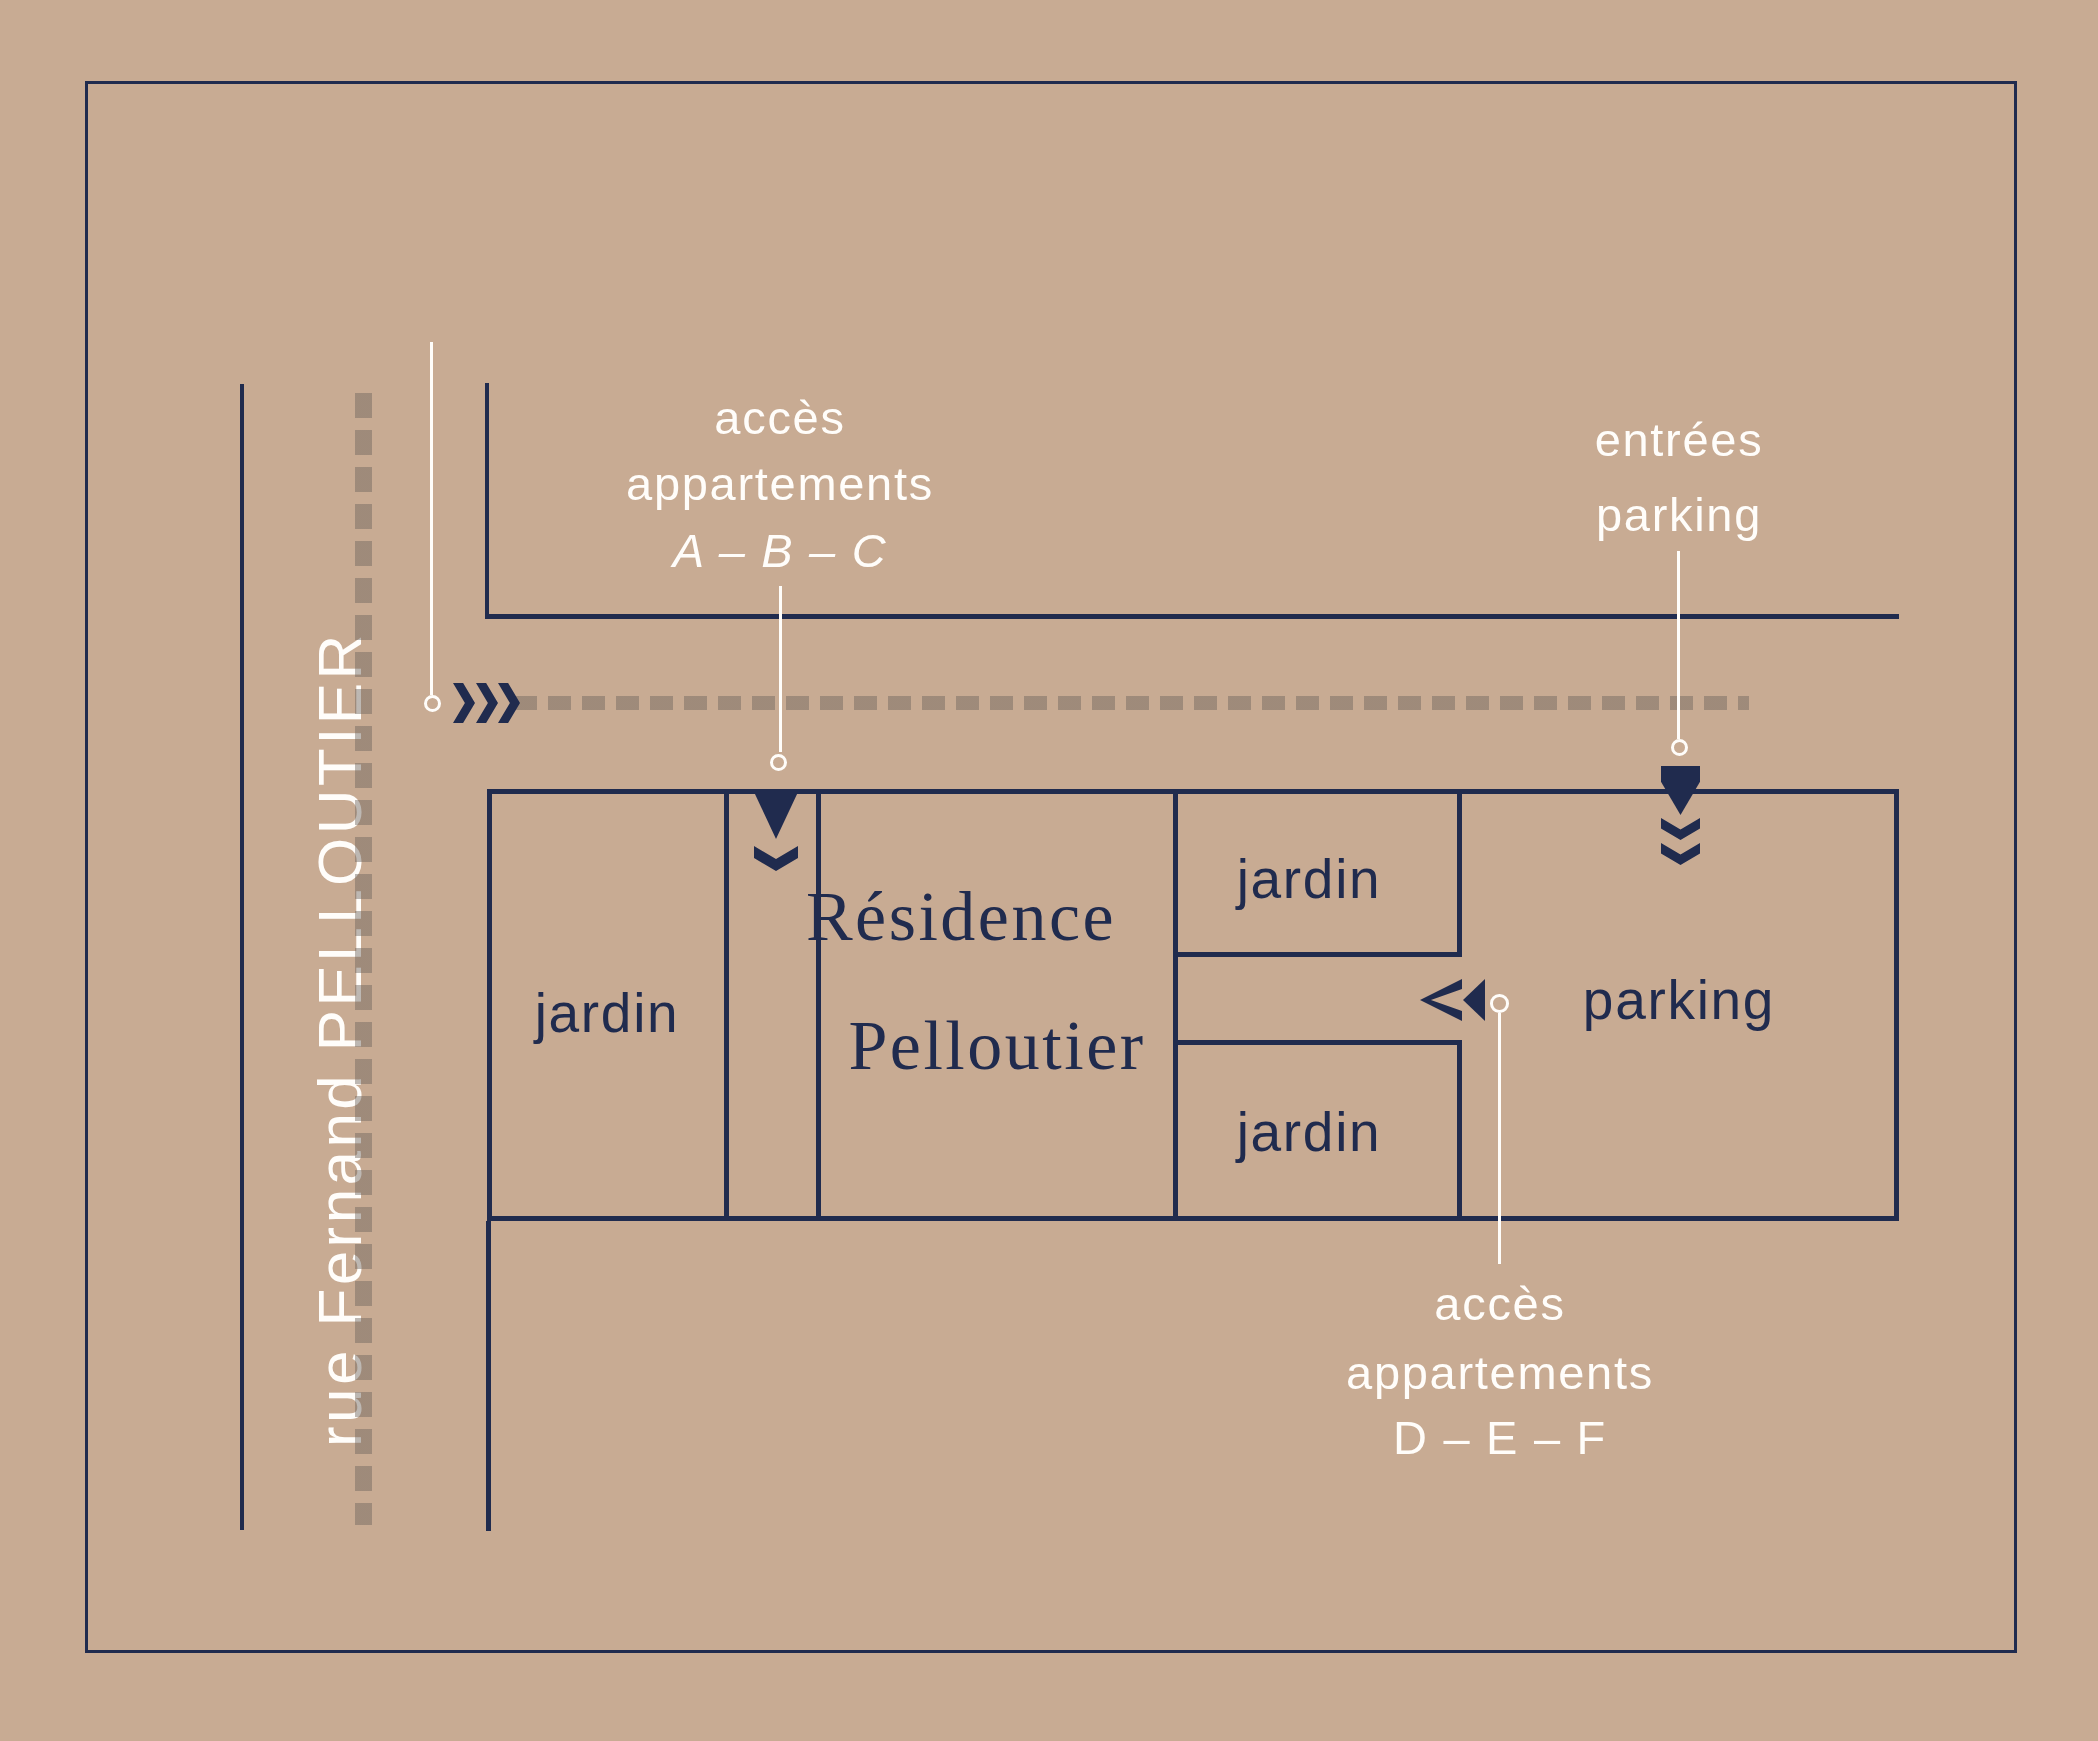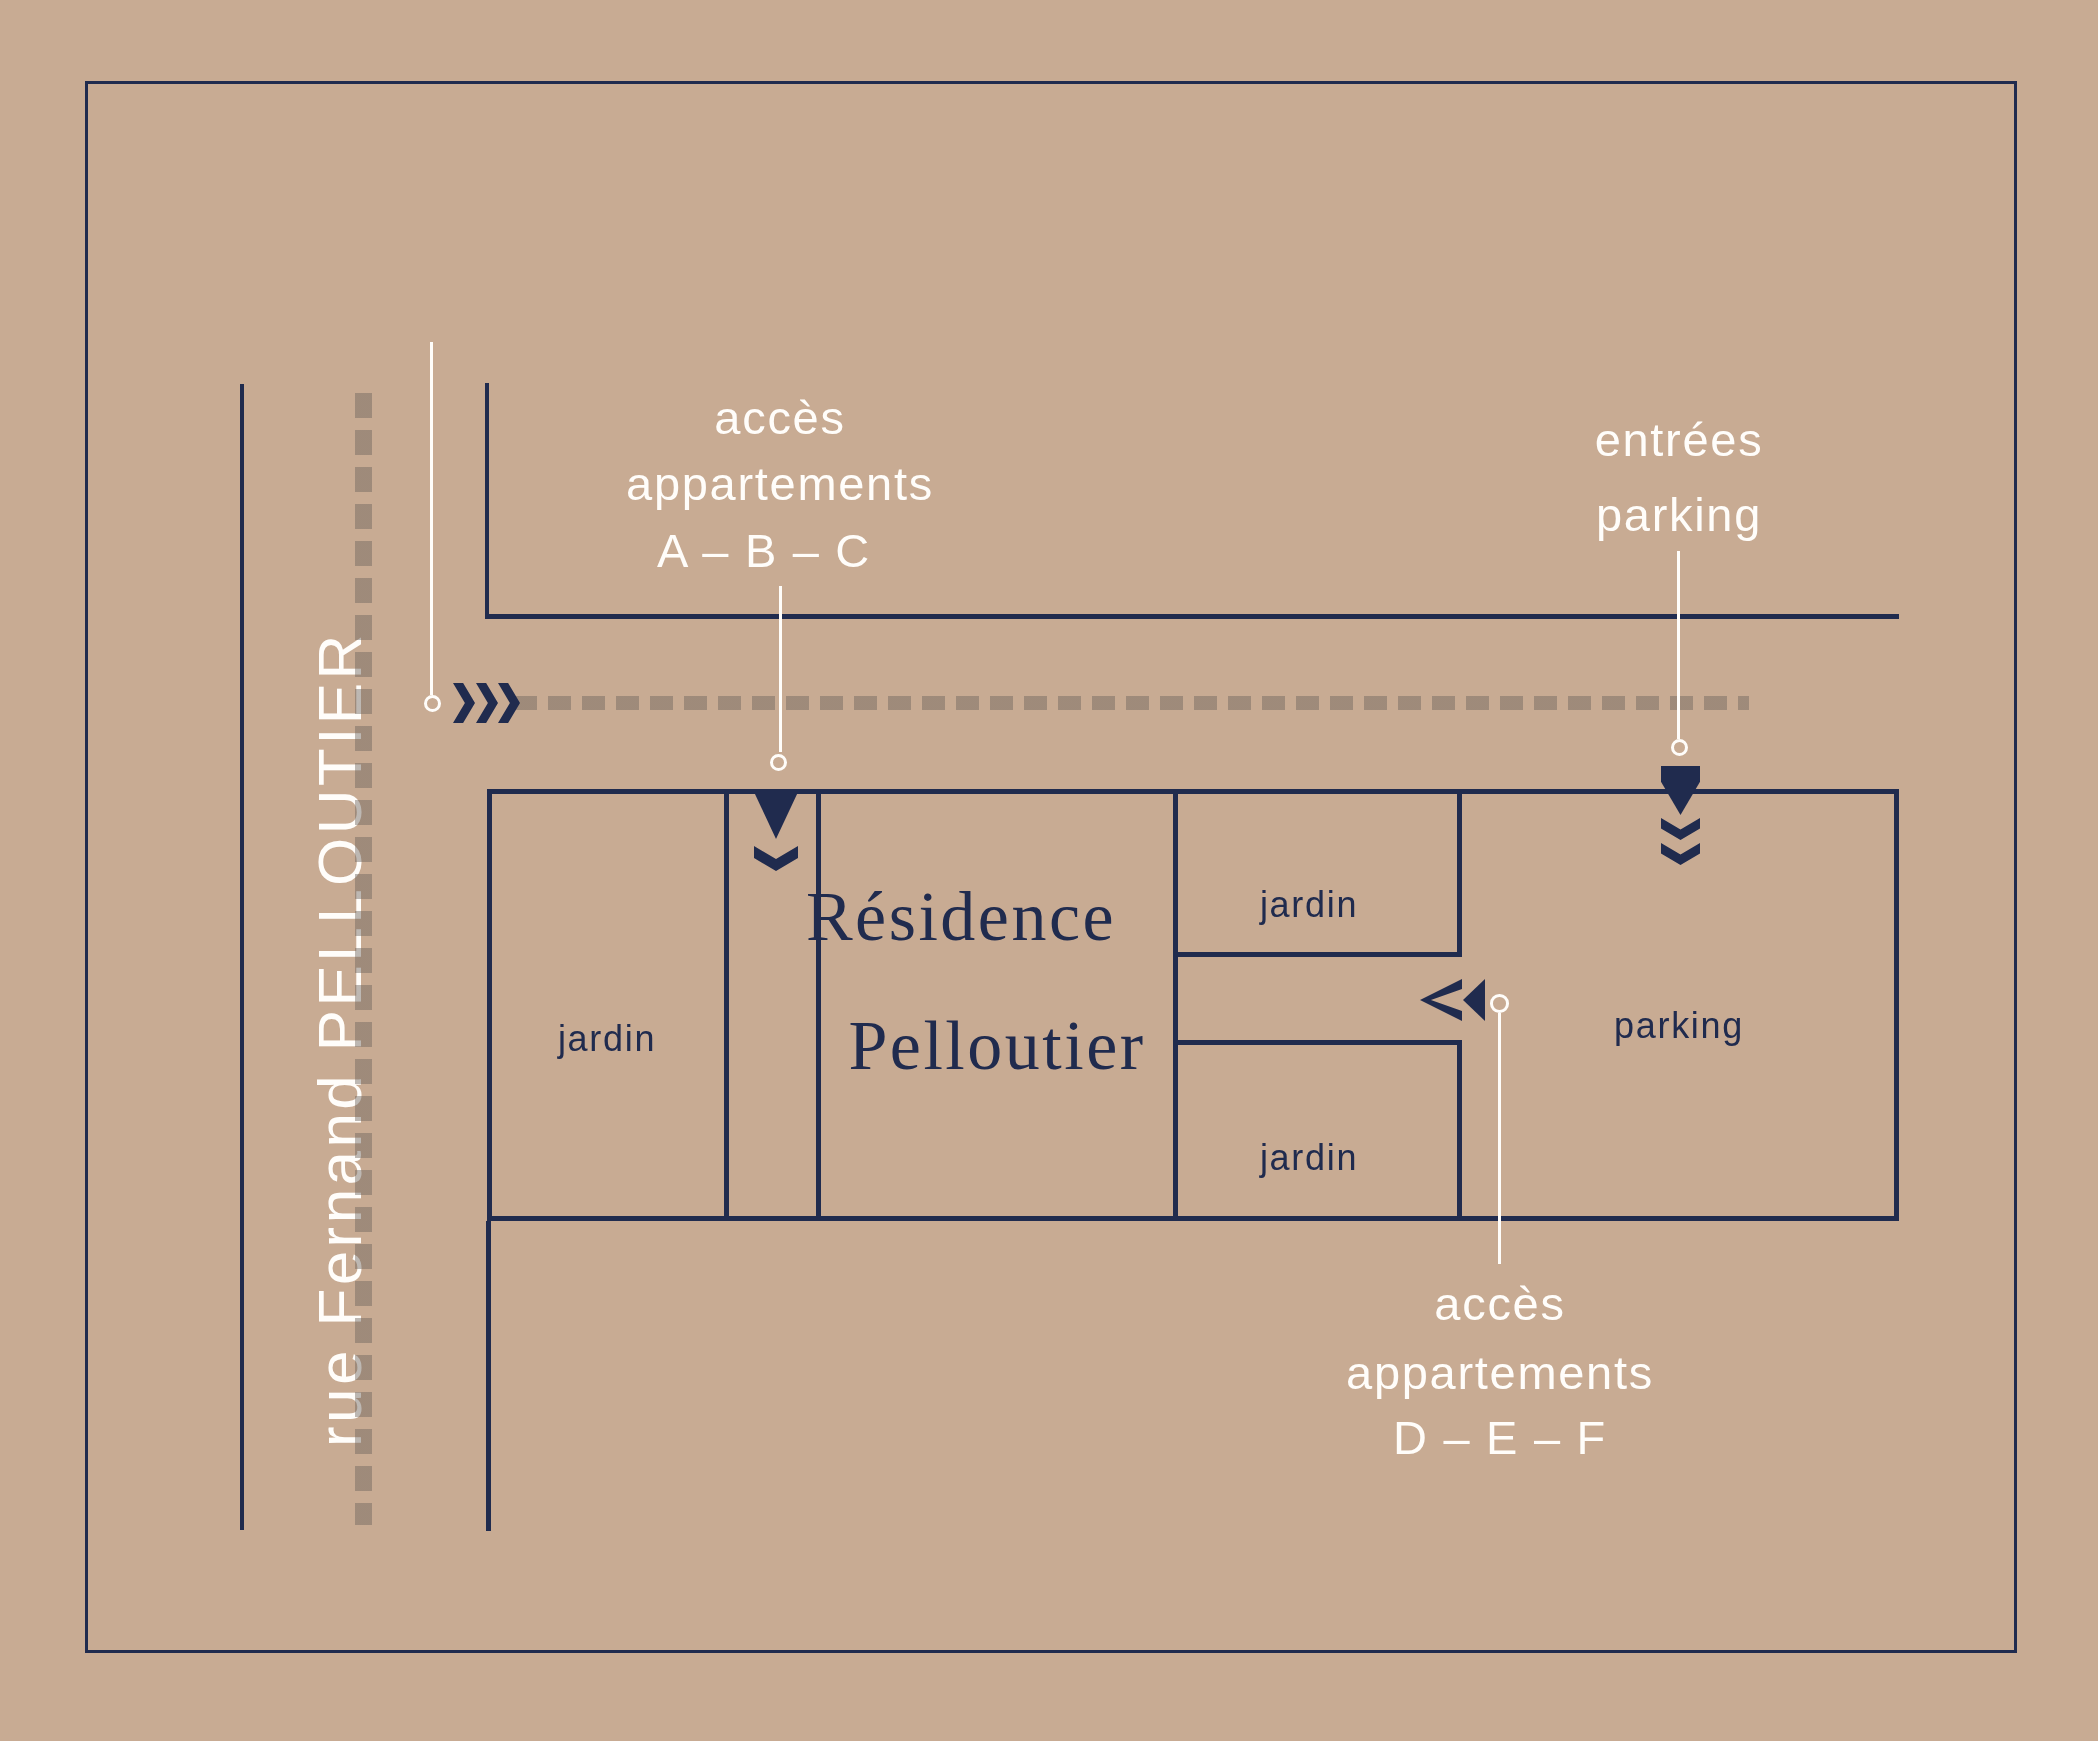--- a/index.html
+++ b/index.html
@@ -33,21 +33,21 @@
   .hdash{
     position:absolute;left:514px;top:696px;width:1235px;height:14.3px;
     background:repeating-linear-gradient(90deg,var(--dash_gray) 0 22.7px,transparent 22.7px 34px);
   }
   .wtext{
     position:absolute;transform:translate(-50%,-50%);
     color:var(--white);font-size:47px;letter-spacing:1.7px;white-space:nowrap;
   }
   .ntext{
     position:absolute;transform:translate(-50%,-50%);
-    color:var(--navy);font-size:36px;letter-spacing:1.7px;white-space:nowrap;margin-top:26px;
+    color:var(--navy);font-size:55px;letter-spacing:1.7px;white-space:nowrap;
   }
   .deco{
     position:absolute;transform:translate(-50%,-50%);
     color:var(--navy);font-family:"Liberation Serif", serif;
     font-size:70px;letter-spacing:2.5px;white-space:nowrap;
   }
   .streetname{
     position:absolute;left:-44px;top:1025px;width:769px;height:76px;
     transform:rotate(-90deg);transform-origin:384px 38px;
     color:var(--white);font-size:62px;letter-spacing:3.4px;
@@ -104,21 +104,21 @@
   <div class="ntext" style="left:1309px;top:1132px;">jardin</div>
   <div class="ntext" style="left:1679px;top:1000px;">parking</div>
   <div class="deco" style="left:961px;top:917px;">Résidence</div>
   <div class="deco" style="left:997px;top:1046px;">Pelloutier</div>
 
   <div class="wline" style="left:430px;top:342px;height:353px;"></div>
   <div class="circle" style="left:424px;top:695px;"></div>
 
   <div class="wtext" style="left:780px;top:417px;">accès</div>
   <div class="wtext" style="left:780px;top:483px;">appartements</div>
-  <div class="wtext" style="left:764px;top:550px;">A – B – C</div>
+  <div class="wtext" style="left:780px;top:550px;font-style:italic;">A – B – C</div>
   <div class="wline" style="left:779px;top:586px;height:166px;"></div>
   <div class="circle" style="left:770px;top:754px;"></div>
   <div class="shape tri-down" style="left:754px;top:792px;width:44px;height:47px;"></div>
   <div class="shape chev-down" style="left:754px;top:846px;width:44px;height:25px;"></div>
 
   <div class="wtext" style="left:1679px;top:439px;">entrées</div>
   <div class="wtext" style="left:1679px;top:514px;">parking</div>
   <div class="wline" style="left:1677px;top:551px;height:188px;"></div>
   <div class="circle" style="left:1671px;top:739px;"></div>
   <div class="shape shield-down" style="left:1661px;top:766px;width:39px;height:49px;"></div>

